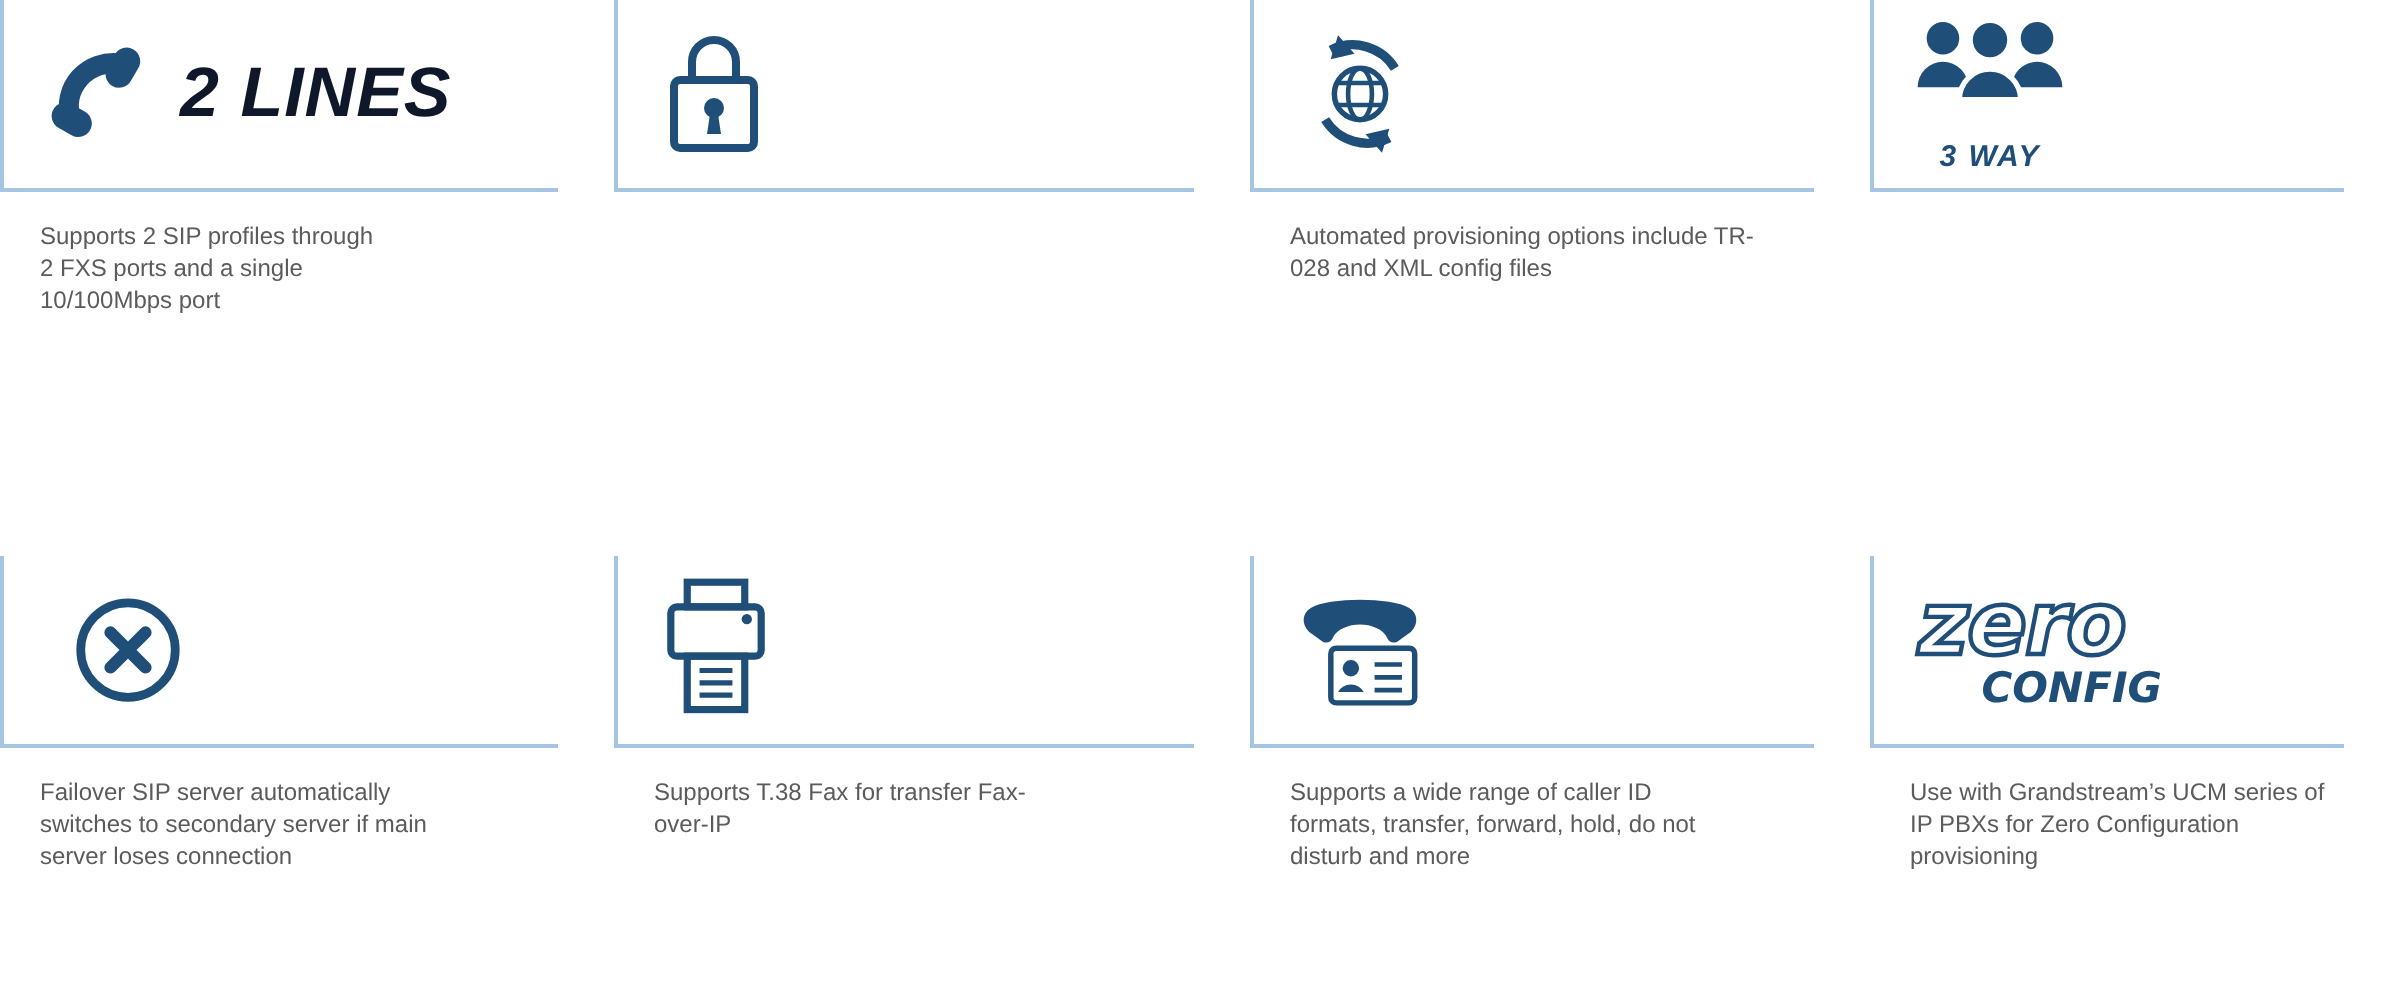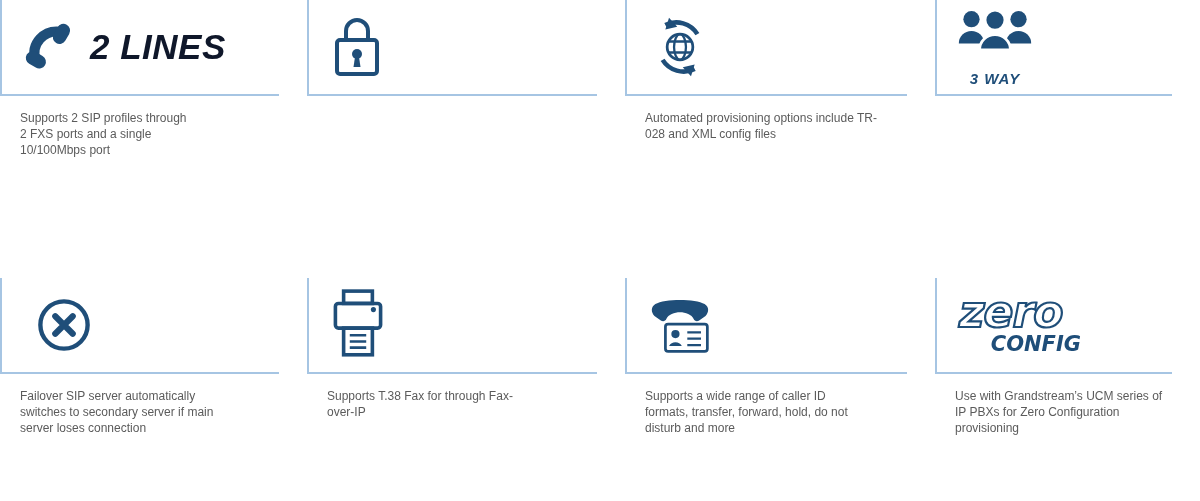--- a/index.html
+++ b/index.html
@@ -141,21 +141,21 @@
       <svg viewBox="0 0 56 74" width="58" height="76">
         <g fill="none" stroke="#1f4e79" stroke-width="3.5">
           <rect x="14" y="4" width="28" height="12"></rect>
           <rect x="6" y="16" width="44" height="24" rx="3"></rect>
           <rect x="14" y="40" width="28" height="26"></rect>
           <path d="M20 47 h16 M20 53 h16 M20 59 h16" stroke-width="2.5"></path>
         </g>
         <circle cx="43" cy="22" r="2.5" fill="#1f4e79"></circle>
       </svg>
     </div>
-    <p class="desc">Supports T.38 Fax for through Fax-over-IP</p>
+    <p class="desc">Supports T.38 Fax for transfer Fax-over-IP</p>
   </div>
 
   <div class="cell">
     <div class="icon-area">
       <svg viewBox="0 0 72 68" width="66" height="62">
         <path d="M8 24 c-4 -4 -4 -10 1 -13 c10 -6 44 -6 54 0 c5 3 5 9 1 13 l-7 5 c-2 1.5 -5 1 -6 -1.5 c-2 -5 -9 -7.5 -15 -7.5 s-13 2.5 -15 7.5 c-1 2.5 -4 3 -6 1.5 Z" fill="#1f4e79"></path>
         <rect x="20" y="33" width="46" height="30" rx="3" fill="#ffffff" stroke="#1f4e79" stroke-width="3"></rect>
         <circle cx="31" cy="44" r="4.5" fill="#1f4e79"></circle>
         <path d="M24 57 a8 8 0 0 1 14 0 Z" fill="#1f4e79"></path>
         <path d="M44 42 h15 M44 49 h15 M44 56 h15" stroke="#1f4e79" stroke-width="2.5"></path>

